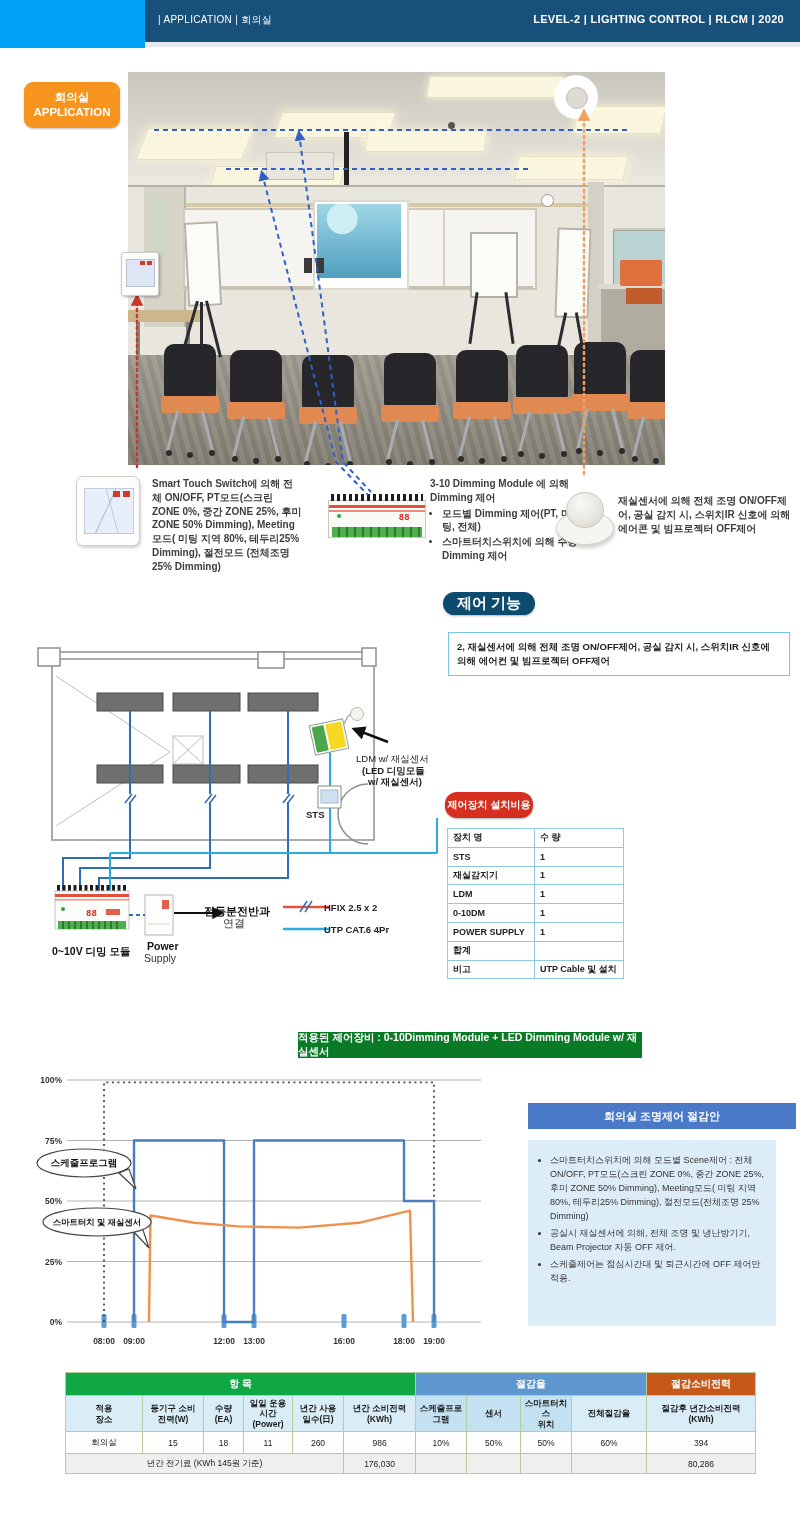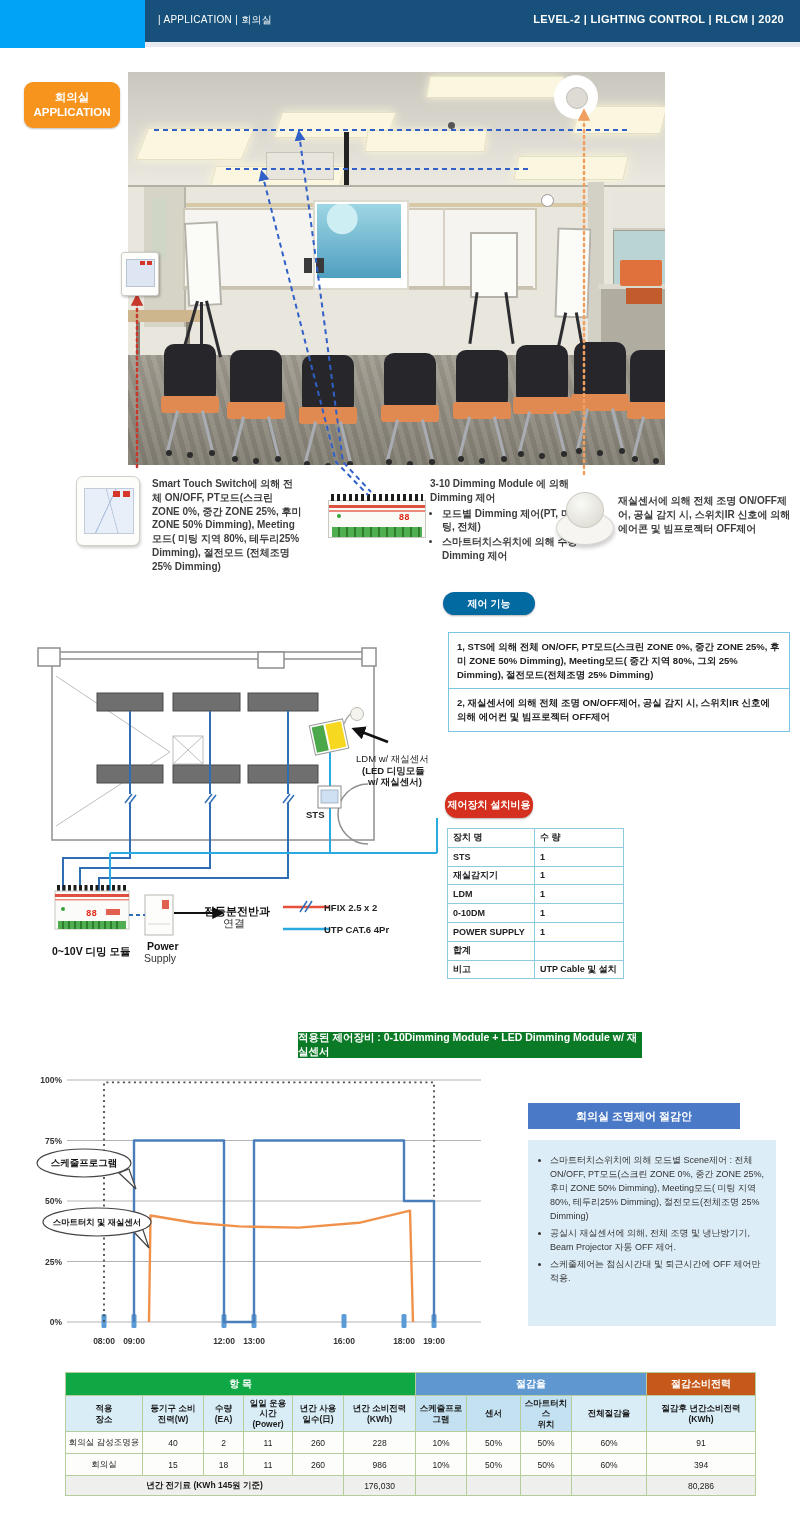--- a/index.html
+++ b/index.html
@@ -56,54 +56,54 @@
   .din .led{position:absolute;left:8%;top:36%;width:4px;height:4px;border-radius:50%;background:#35a33a}
   .din .terms{position:absolute;left:3px;right:3px;bottom:0;height:10px;
     background:repeating-linear-gradient(90deg,#4fae4f 0 6px,#2c7d2c 6px 8px)}
   .pir-base{left:556px;top:511px;width:56px;height:32px;background:#f6f5f1;border-radius:50%;border:1px solid #d8d6cf;box-shadow:1px 3px 4px rgba(0,0,0,.2)}
   .pir-dome{left:566px;top:492px;width:36px;height:34px;border-radius:50%;
     background:radial-gradient(circle at 38% 32%,#fafaf6,#d7d5cc);border:1px solid #cdcbc3}
   .desc{font-size:10px;font-weight:bold;color:#3d3d3d;line-height:1.38}
   .desc ul{margin:2px 0 0 2px;padding-left:10px}
   .desc li{margin:0 0 1px 0}
   
-  .pill-blue{left:443px;top:592px;width:92px;height:23px;background:#0369a1;border-radius:13px;color:#fff;
-    font-size:10px;font-weight:bold;display:flex;align-items:center;justify-content:center;box-shadow:0 1px 2px rgba(0,0,0,.3)}
+  .pill-blue{left:443px;top:592px;width:92px;height:23px;background:#0c4a6e;border-radius:13px;color:#fff;
+    font-size:15px;font-weight:bold;display:flex;align-items:center;justify-content:center;box-shadow:0 1px 2px rgba(0,0,0,.3)}
   .cf-box{left:448px;top:632px;width:340px;border:1.5px solid #79c6e4;background:#fff}
   .cf-cell{padding:7px 8px;font-size:9.5px;font-weight:bold;color:#222;line-height:1.45}
   .cf-cell+.cf-cell{border-top:1.5px solid #79c6e4}
   
   .pill-red{left:445px;top:792px;width:88px;height:26px;background:#d5301f;border-radius:12px;color:#fff;
     font-size:10px;font-weight:bold;display:flex;align-items:center;justify-content:center;box-shadow:0 1px 2px rgba(0,0,0,.3)}
   .inst{left:447px;top:828px;border-collapse:collapse}
   .inst td{border:1.2px solid #8fcbde;font-size:9px;font-weight:bold;color:#222;height:17.8px;padding:0 5px;background:#fff}
   
   .applied{left:298px;top:1032px;width:344px;height:26px;background:#0b7a26;color:#fff;font-size:10.5px;
     font-weight:bold;display:flex;align-items:center;justify-content:center}
   
   .chart{left:35px;top:1070px}
   .chart text.ax{font-size:8.5px;font-weight:bold;fill:#333;font-family:"Liberation Sans",sans-serif}
   .chart text.co{font-weight:bold;fill:#111;font-family:"Liberation Sans",sans-serif}
   
-  .sp-title{left:528px;top:1103px;width:212px;height:26px;background:#4a79c7;color:#fff;font-size:11px;font-weight:bold;
+  .sp-title{left:528px;top:1103px;width:268px;height:26px;background:#4a79c7;color:#fff;font-size:11px;font-weight:bold;
     display:flex;align-items:center;justify-content:center}
   .sp-panel{left:528px;top:1140px;width:248px;height:186px;background:#ddedf7;padding:14px 10px 0 10px;box-sizing:border-box}
   .sp-panel ul{margin:0;padding-left:12px}
   .sp-panel li{font-size:9px;color:#333;line-height:1.55;margin-bottom:3px}
   
   .sum{left:65px;top:1372px;border-collapse:collapse;table-layout:fixed}
   .sum td{border:1px solid #b5cd9a;font-size:8.5px;color:#1a1a1a;text-align:center;padding:1px 2px;background:#fdfefb}
   .sum .g{color:#fff;font-weight:bold;font-size:10px;height:20px;border-color:#b5cd9a}
   .sum .g-green{background:#0fa845}.sum .g-blue{background:#5f97d0}.sum .g-orange{background:#c6591a}
   .sum .h{background:#d9edf7;font-weight:bold;white-space:pre-line;height:33px;line-height:1.25}
   .sum .hd{background:#c3e1f0}
   .sum .r{height:19px}
   .sum .b{font-weight:bold}
   .sum .f{background:#efefed;height:17px}
-  .sum .fl{font-weight:bold}
+  .sum .fl{font-weight:normal}
   svg{display:block}
 </style>
 </head>
 <body>
 
 <div class="abs topbar"></div>
 <div class="abs topbar-strip"></div>
 <div class="abs topbar-accent"></div>
 <div class="abs hdr-left">| APPLICATION | 회의실</div>
 <div class="abs hdr-right">LEVEL-2   |   LIGHTING CONTROL   | RLCM |   2020</div>
@@ -271,21 +271,20 @@
     <li>스마트터치스위치에 의해 수동 Dimming 제어</li>
   </ul>
 </div>
 
 <div class="abs pir-base"></div>
 <div class="abs pir-dome"></div>
 <div class="abs desc" style="left:618px;top:494px;width:176px">재실센서에 의해 전체 조명 ON/OFF제어, 공실 감지 시, 스위치IR 신호에 의해 에어콘 및 빔프로젝터 OFF제어</div>
 
 <div class="abs pill-blue">제어 기능</div>
 <div class="abs cf-box">
-  <div class="cf-cell">1, STS에 의해 전체 ON/OFF, PT모드(스크린 ZONE 0%, 중간 ZONE 25%, 후미 ZONE 50% Dimming), Meeting모드( 중간 지역 80%, 그외 25% Dimming), 절전모드(전체조명 25% Dimming)</div>
   <div class="cf-cell">2, 재실센서에 의해 전체 조명 ON/OFF제어, 공실 감지 시, 스위치IR 신호에 의해 에어컨 및 빔프로젝터 OFF제어</div>
 </div>
 
 <svg class="abs" style="left:28px;top:628px" width="410" height="360" viewBox="0 0 410 360">
   <defs>
     <marker id="arK" viewBox="0 0 10 10" refX="8" refY="5" markerWidth="5.5" markerHeight="5.5" orient="auto">
         <path d="M0 0 L10 5 L0 10 z" fill="#111"></path>
       </marker>
   </defs>
   <g stroke="#8f8f8f" stroke-width="1.5" fill="none">
@@ -539,33 +538,20 @@
     <td class="h hd">스케줄프로
 그램</td>
     <td class="h hd">센서</td>
     <td class="h hd">스마트터치스
 위치</td>
     <td class="h">전체절감율</td>
     <td class="h">절감후 년간소비전력
 (KWh)</td>
   </tr>
   <tr>
-    <td class="r">회의실 감성조명용</td>
-        <td class="r">40</td>
-        <td class="r">2</td>
-        <td class="r">11</td>
-        <td class="r">260</td>
-        <td class="r">228</td>
-        <td class="r">10%</td>
-        <td class="r">50%</td>
-        <td class="r">50%</td>
-        <td class="r">60%</td>
-        <td class="r">91</td>
-  </tr>
-  <tr>
     <td class="r">회의실</td>
         <td class="r">15</td>
         <td class="r">18</td>
         <td class="r">11</td>
         <td class="r">260</td>
         <td class="r">986</td>
         <td class="r">10%</td>
         <td class="r">50%</td>
         <td class="r">50%</td>
         <td class="r">60%</td>

